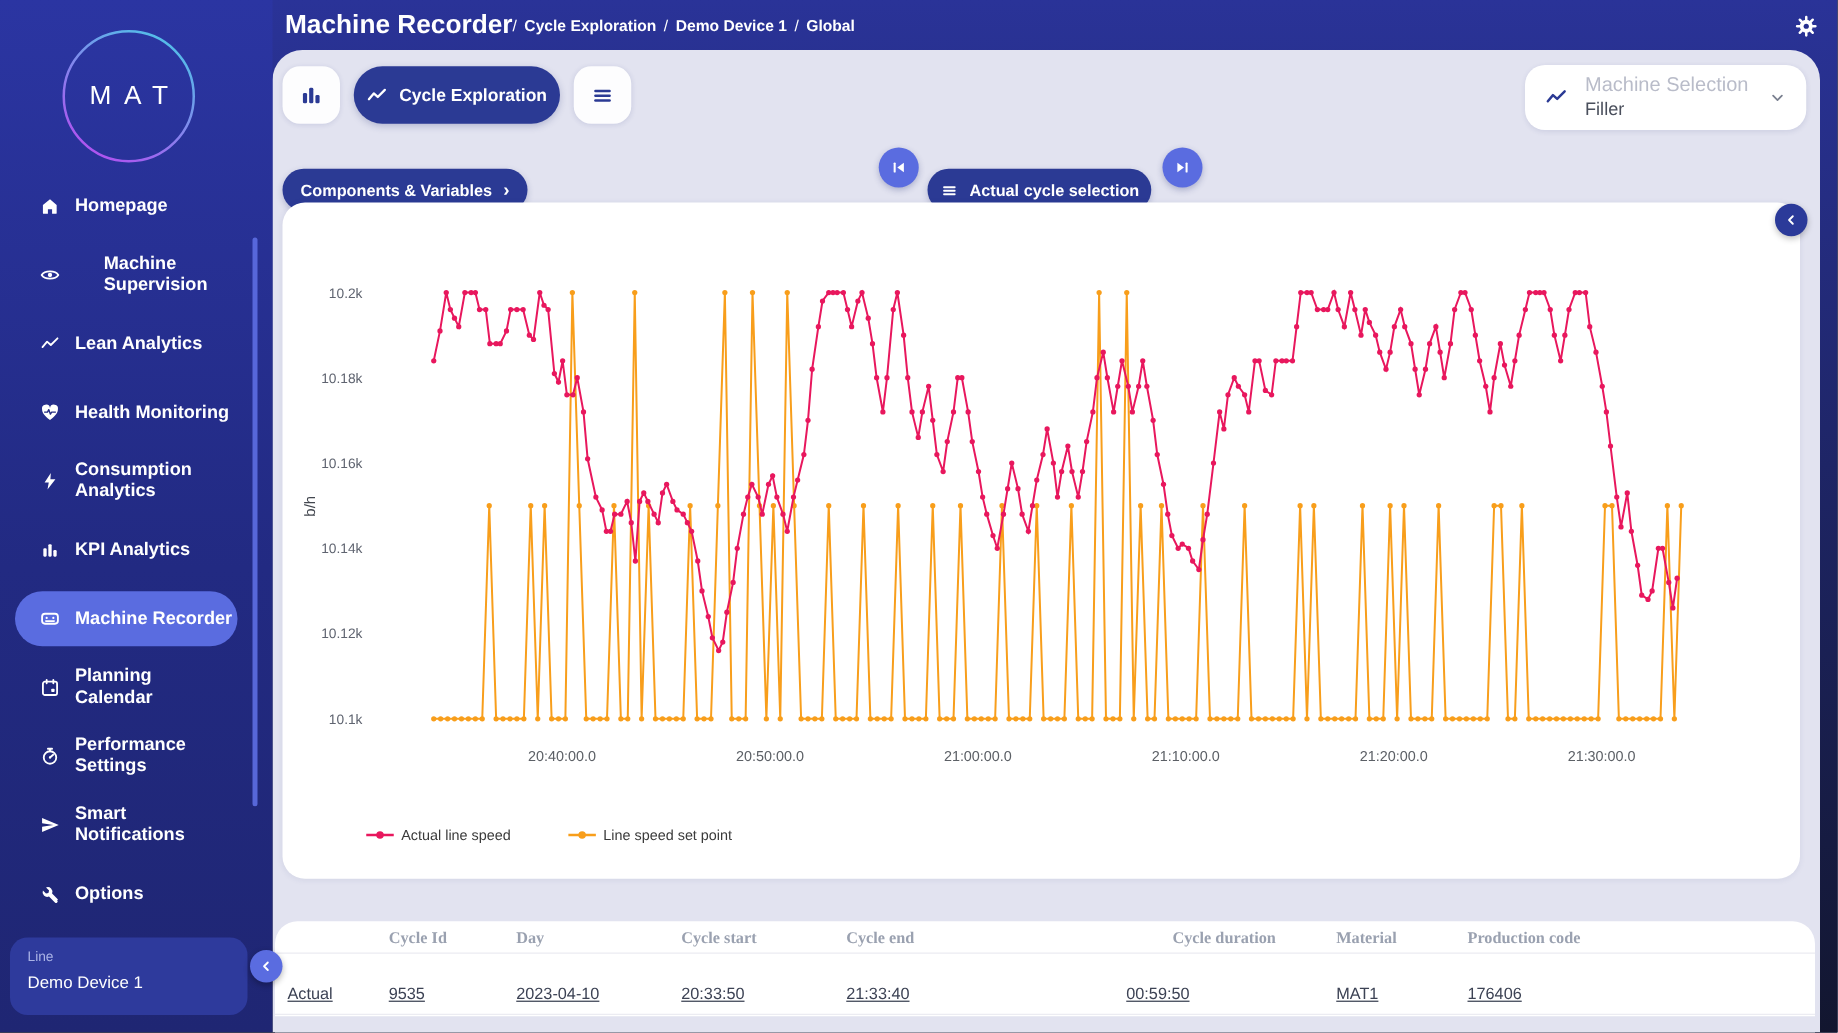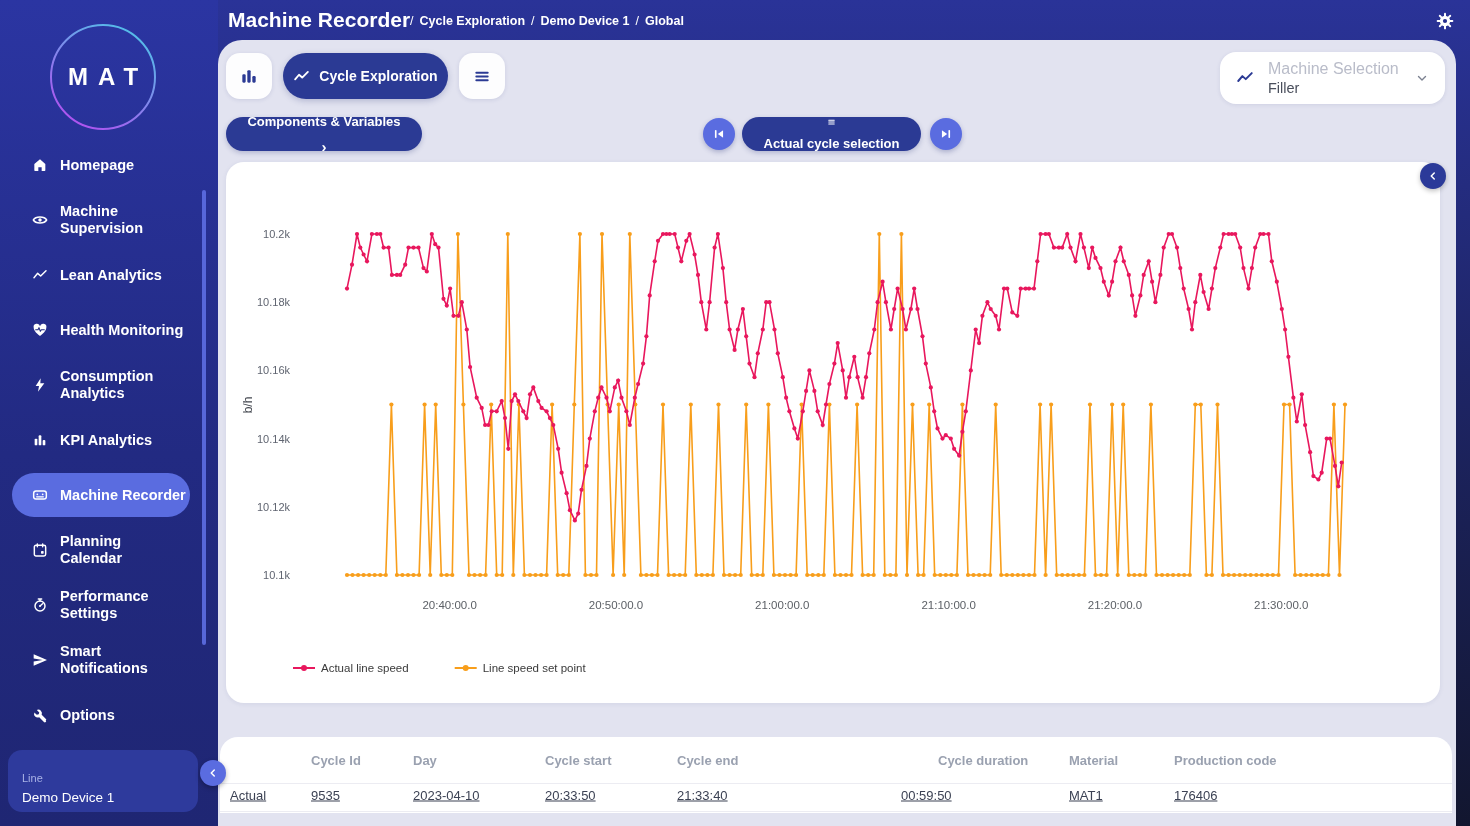--- a/index.html
+++ b/index.html
@@ -6,32 +6,32 @@
   html,body { background:#0f1330; }
   body { font-family:"Liberation Sans","DejaVu Sans",sans-serif; }
   #root { position:relative; width:1470px; height:826px; overflow:hidden;
           background:linear-gradient(180deg,#2a3398 0%,#1e2566 45%,#12162f 100%); }
 
   
   .sidebar { position:absolute; left:0; top:0; width:218px; height:826px;
              background:linear-gradient(180deg,#2b35a2 0%,#222a82 55%,#1f2673 100%); z-index:5; }
   .logo-wrap { position:absolute; left:48px; top:22px; width:110px; height:110px; }
   .logo-text { position:absolute; left:0; top:0; width:110px; height:110px; display:flex;
-               align-items:center; justify-content:center; color:#fff; font-size:24px;
-               letter-spacing:10px; padding-left:10px; font-weight:700; }
+               align-items:center; justify-content:center; color:#fff; font-size:21px;
+               letter-spacing:10px; padding-left:10px; font-weight:400; }
   .nav-item { position:absolute; left:12px; width:178px; height:44px; display:flex;
               align-items:center; border-radius:22px; cursor:pointer; }
   .nav-item.active { background:#5a6ce0; }
   .nav-icon { width:16px; height:16px; margin-left:20px; flex:0 0 16px; display:flex; }
   .nav-icon svg { width:16px; height:16px; }
   .nav-label { color:#fff; font-weight:700; font-size:14.5px; line-height:17px; margin-left:12px; }
   .sb-thumb { position:absolute; left:202px; top:190px; width:4px; height:455px;
               border-radius:2px; background:#5d6ee2; opacity:.9; }
   .line-card { position:absolute; left:8px; top:750px; width:190px; height:62px;
-               border-radius:14px; background:#2e3a9c; padding:22px 14px; }
+               border-radius:14px; background:#2e3a9c; padding:10px 14px; }
   .line-card .lc-label { color:#aab3e6; font-size:11px; }
   .line-card .lc-value { color:#fff; font-size:13.5px; margin-top:6px; }
   .sb-collapse { position:absolute; left:200px; top:760px; width:26px; height:26px; border-radius:50%;
                  background:#5a6ce0; z-index:9; display:flex; align-items:center; justify-content:center;
                  box-shadow:0 2px 5px rgba(0,0,0,.3); cursor:pointer; }
 
   
   .header-title { position:absolute; left:228px; top:8px; color:#fff; font-size:21px; font-weight:800; z-index:2;}
   .breadcrumb { position:absolute; left:404px; top:14px; color:#fff; font-size:12.5px; font-weight:700; z-index:2;}
   .breadcrumb .sep { margin:0 6px; font-weight:400; }
@@ -51,43 +51,43 @@
   .mach-select { position:absolute; left:1220px; top:52px; width:225px; height:52px; border-radius:16px;
                  background:#fff; display:flex; align-items:center; cursor:pointer;
                  box-shadow:0 1px 4px rgba(40,50,120,.10); }
   .ms-icon { margin-left:16px; width:18px; height:18px; }
   .ms-texts { margin-left:14px; flex:1; }
   .ms-label { color:#b9bcc9; font-size:16px; }
   .ms-value { color:#4a4f5c; font-size:14.5px; margin-top:2px; }
   .ms-chev { margin-right:16px; width:14px; height:14px; }
 
   
-  .pill-sm { position:absolute; top:117px; height:34px; border-radius:17px; background:#2b3a94; color:#fff;
+  .pill-sm { position:absolute; top:135px; height:34px; border-radius:17px; background:#2b3a94; color:#fff;
              display:flex; align-items:center; justify-content:center; gap:9px; font-weight:700;
-             font-size:13px; cursor:pointer; box-shadow:0 2px 5px rgba(40,50,120,.25);flex-direction:column; }
+             font-size:13px; cursor:pointer; box-shadow:0 2px 5px rgba(40,50,120,.25); }
   .circ-btn { position:absolute; top:118px; width:32px; height:32px; border-radius:50%; background:#5a6ce0;
               display:flex; align-items:center; justify-content:center; cursor:pointer;
               box-shadow:0 2px 5px rgba(40,50,120,.3); }
 
   
   .chart-card { position:absolute; left:226px; top:162px; width:1214px; height:541px;
                 background:#fff; border-radius:18px; box-shadow:0 1px 5px rgba(40,50,120,.08); }
   .chart-collapse { position:absolute; left:1420px; top:163px; width:26px; height:26px; border-radius:50%;
                     background:#2b3a99; display:flex; align-items:center; justify-content:center;
                     cursor:pointer; z-index:3; box-shadow:0 2px 5px rgba(0,0,0,.25); }
   .tick-y { font-size:11px; fill:#5f6470; }
   .tick-x { font-size:11.5px; fill:#5c6066; }
   .axis-label { font-size:12px; fill:#43474f; }
   .legend-text { font-size:11.5px; fill:#3a3a3a; }
 
   
   .table-card { position:absolute; left:220px; top:737px; width:1232px; height:120px;
                 background:#fff; border-radius:18px 18px 0 0; overflow:hidden; }
   .t-row { position:absolute; left:0; width:100%; }
-  .t-head { top:0; height:47px; border-bottom:1px solid #ececf2; }
+  .t-head { top:0; height:26px; border-bottom:1px solid #ececf2;font-family:Liberation Serif, serif; }
   .t-body { top:42px; height:33px; border-bottom:1px solid #ececf2; }
   .t-foot { position:absolute; top:76px; height:44px; width:100%; background:#e2e3f0; }
   .t-cell { position:absolute; top:50%; transform:translateY(-50%); font-size:13px; white-space:nowrap; }
   .t-head .t-cell { color:#9aa1b0; font-weight:700; }
   .t-body .t-cell { color:#3c4254;text-decoration:underline; }
 </style>
 </head>
 <body>
 
 <div id="root">
@@ -109,21 +109,21 @@
         <div class="nav-item" style="top: 143px;">
           <span class="nav-icon">
             <svg viewBox="0 0 24 24">
               <path d="M12 3.5 L3.5 10.5 V20 a1 1 0 0 0 1 1 H9.5 v-5.5 h5 V21 h4.5 a1 1 0 0 0 1-1 V10.5 Z" fill="#ffffff"></path>
             </svg>
           </span>
           <div class="nav-label">
             <div>Homepage</div>
           </div>
         </div>
-        <div class="nav-item" style="top: 198px;">
+        <div class="nav-item" style="top: 198px; gap: 23px;">
           <span class="nav-icon">
             <svg viewBox="0 0 24 24">
               <path d="M2 12 C5.5 6.2 18.5 6.2 22 12 C18.5 17.8 5.5 17.8 2 12 Z" fill="none" stroke="#ffffff" stroke-width="2.2" stroke-linecap="round" stroke-linejoin="round"></path>
               <circle cx="12" cy="12" r="2.6" fill="#ffffff"></circle>
             </svg>
           </span>
           <div class="nav-label">
             <div>Machine</div>
             <div>Supervision</div>
           </div>

